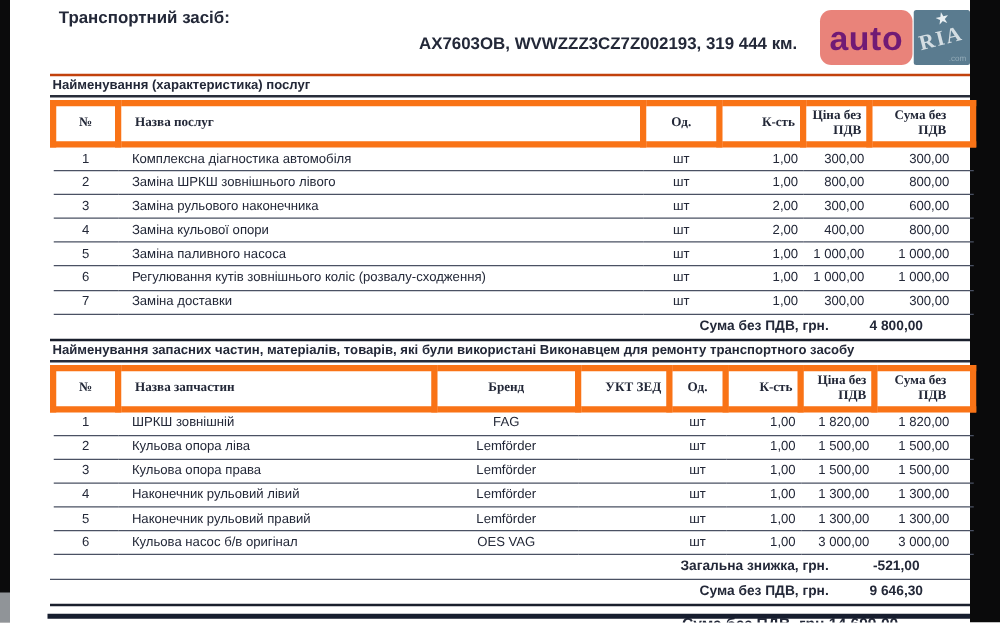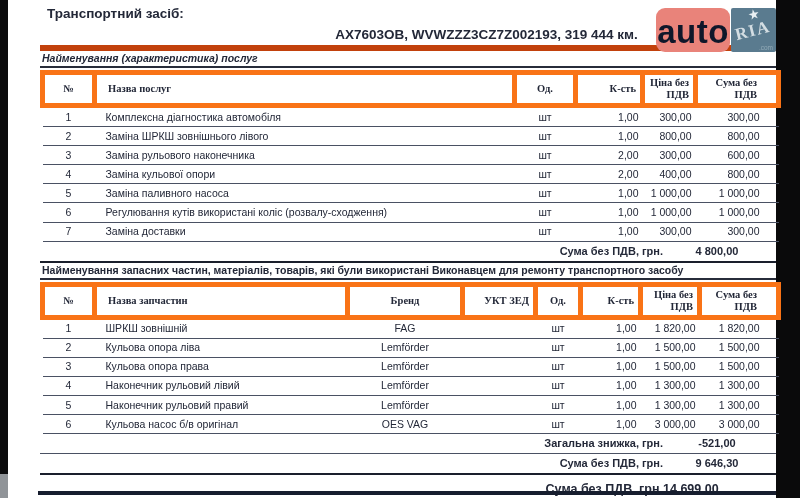--- a/index.html
+++ b/index.html
@@ -20,36 +20,36 @@
   .veh-line1 { display:flex; padding-left:7px; }
   .veh-label { margin-right:7px; }
   .veh-line2 { padding-left:157px; margin-top:4px;text-align:center; }
 
   
   .logo { position:absolute; top:8px; right:24px; display:flex; gap:1px; z-index:6; }
   .logo-auto {
     width:74px; height:44px; background:#e9837a; border-radius:9px;
     display:flex; align-items:center; justify-content:center;
   }
-  .logo-auto span { font-size:33px; font-weight:bold; color:#0f172a; letter-spacing:.5px; padding-top:3px; }
+  .logo-auto span { font-size:27px; font-weight:bold; color:#701a75; letter-spacing:.5px; padding-top:3px; }
   .logo-ria { width:45px; height:44px; background:#5a7b8f; border-radius:2px; position:relative; overflow:hidden; }
   .ria-text {
     position:absolute; left:4px; top:13px; transform:rotate(-14deg);
     font-family:"Liberation Serif", serif; font-weight:bold; font-size:17px;
     color:#d3dde2; letter-spacing:1.5px;
   }
   .ria-star { position:absolute; left:17px; top:-1px; font-size:13px; color:#e9eff2; transform:rotate(-12deg); }
   .ria-com  { position:absolute; right:3px; bottom:1px; font-size:6.5px; color:#93abb8; }
 
   
   .section-title {
     font-weight:bold; font-size:10.5px; line-height:12px;
     border-bottom:2px solid #272c3a; padding:1px 2px 2px; margin-bottom:2px;
   }
-  .section-title.first { border-top:6px solid #c2410c; margin-top:2px;font-style:italic; }
+  .section-title.first { border-top:2px solid #c2410c; margin-top:16px; }
 
   
   table { width:736px; border-collapse:collapse; table-layout:fixed; font-size:10.5px; color:#232838; }
   thead th {
     border:5px solid #f97316; font-weight:bold; padding:2px 4px;
     vertical-align:middle; line-height:12px;font-family:Liberation Serif, serif;
   }
   tbody td {
     border-bottom:1.2px solid #4a5163; padding:2.5px 4px 3px;
     white-space:nowrap; overflow:hidden; line-height:12.6px;
@@ -161,21 +161,21 @@
     <td class="c">5</td>
     <td class="l pl">Заміна паливного насоса</td>
     <td class="c">шт</td>
     <td class="r">1,00</td>
     <td class="r">1 000,00</td>
     <td class="r pr5">1 000,00</td>
   </tr>
 
   <tr>
     <td class="c">6</td>
-    <td class="l pl">Регулювання кутів використані коліс (розвалу-сходження)</td>
+    <td class="l pl">Регулювання кутів зовнішнього коліс (розвалу-сходження)</td>
     <td class="c">шт</td>
     <td class="r">1,00</td>
     <td class="r">1 000,00</td>
     <td class="r pr5">1 000,00</td>
   </tr>
 
   <tr>
     <td class="c">7</td>
     <td class="l pl">Заміна доставки</td>
     <td class="c">шт</td>

